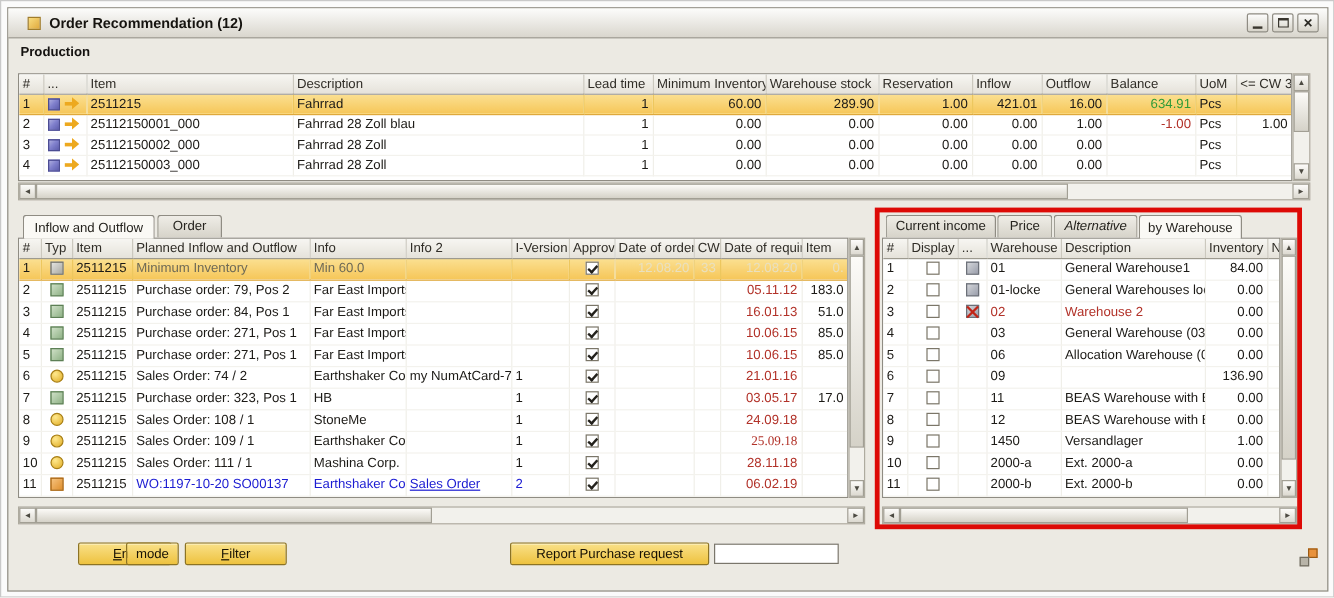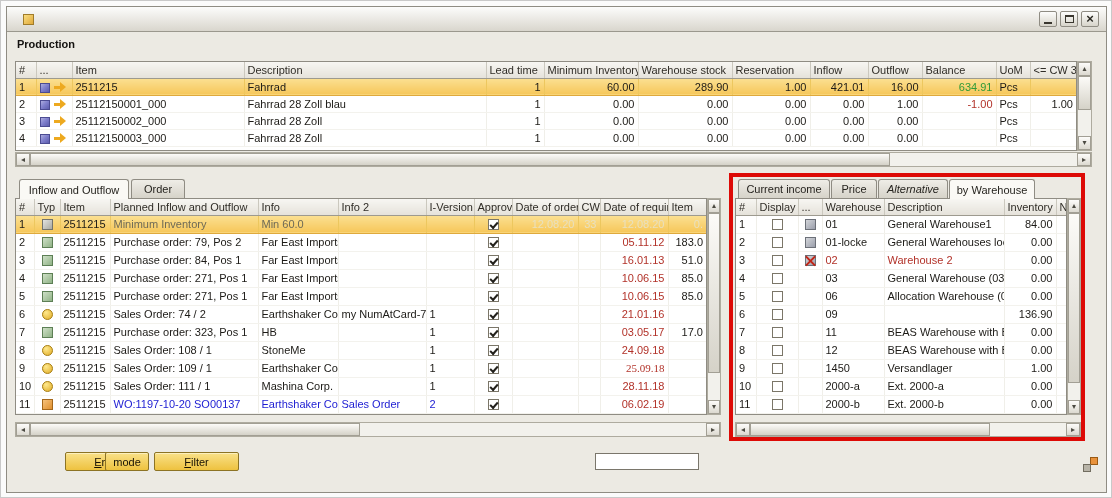--- a/index.html
+++ b/index.html
@@ -122,20 +122,21 @@
   .annotation { position:absolute; left:722px; top:166px; width:356px; height:268px; border:4px solid #dd0a06; z-index:50; pointer-events:none; }
 </style>
 </head>
 <body>
 
 <div class="frame">
 <div class="window">
 
   <div class="titlebar">
     <span class="title-icon"></span>
+    <span class="title-text">Order Recommendation (12)</span>
     <div class="win-controls">
       <div class="win-btn">
             <span class="glyph-min"></span>
           </div>
       <div class="win-btn">
             <span class="glyph-max"></span>
           </div>
       <div class="win-btn">
             <span class="glyph-close">×</span>
           </div>
@@ -425,21 +426,21 @@
             <td class="r" style="color: rgb(178, 50, 41);">28.11.18</td>
             <td class="r"></td>
           </tr>
 
           <tr>
             <td>11</td>
             <td class="c"><span class="type-icon work-order-icon"></span></td>
             <td>2511215</td>
             <td style="color: rgb(28, 28, 210);">WO:1197-10-20 SO00137</td>
             <td style="color: rgb(28, 28, 210);">Earthshaker Cor</td>
-            <td style="color: rgb(28, 28, 210);">Sales Order</td>
+            <td style="color: rgb(28, 28, 210); text-decoration: underline;">Sales Order</td>
             <td style="color: rgb(28, 28, 210);">2</td>
             <td class="c"><span class="checkbox checked"></span></td>
             <td class="r"></td>
             <td class="r"></td>
             <td class="r" style="color: rgb(178, 50, 41);">06.02.19</td>
             <td class="r"></td>
           </tr>
         </tbody>
     </table>
   </div>
@@ -623,20 +624,23 @@
 
   <div class="btn btn-end mnemonic">
         <span class="btn-label">End</span>
       </div>
   <div class="btn btn-mode">
         <span class="btn-label">mode</span>
       </div>
   <div class="btn btn-filter mnemonic">
         <span class="btn-label">Filter</span>
       </div>
+  <div class="btn btn-report-purch">
+        <span class="btn-label">Report Purchase request</span>
+      </div>
   <input class="footer-input" type="text" value="" style="">
   <div class="grip">
     <span class="g-orange"></span>
     <span class="g-gray"></span>
   </div>
 
 </div>
 </div>
 
 </body></html>

